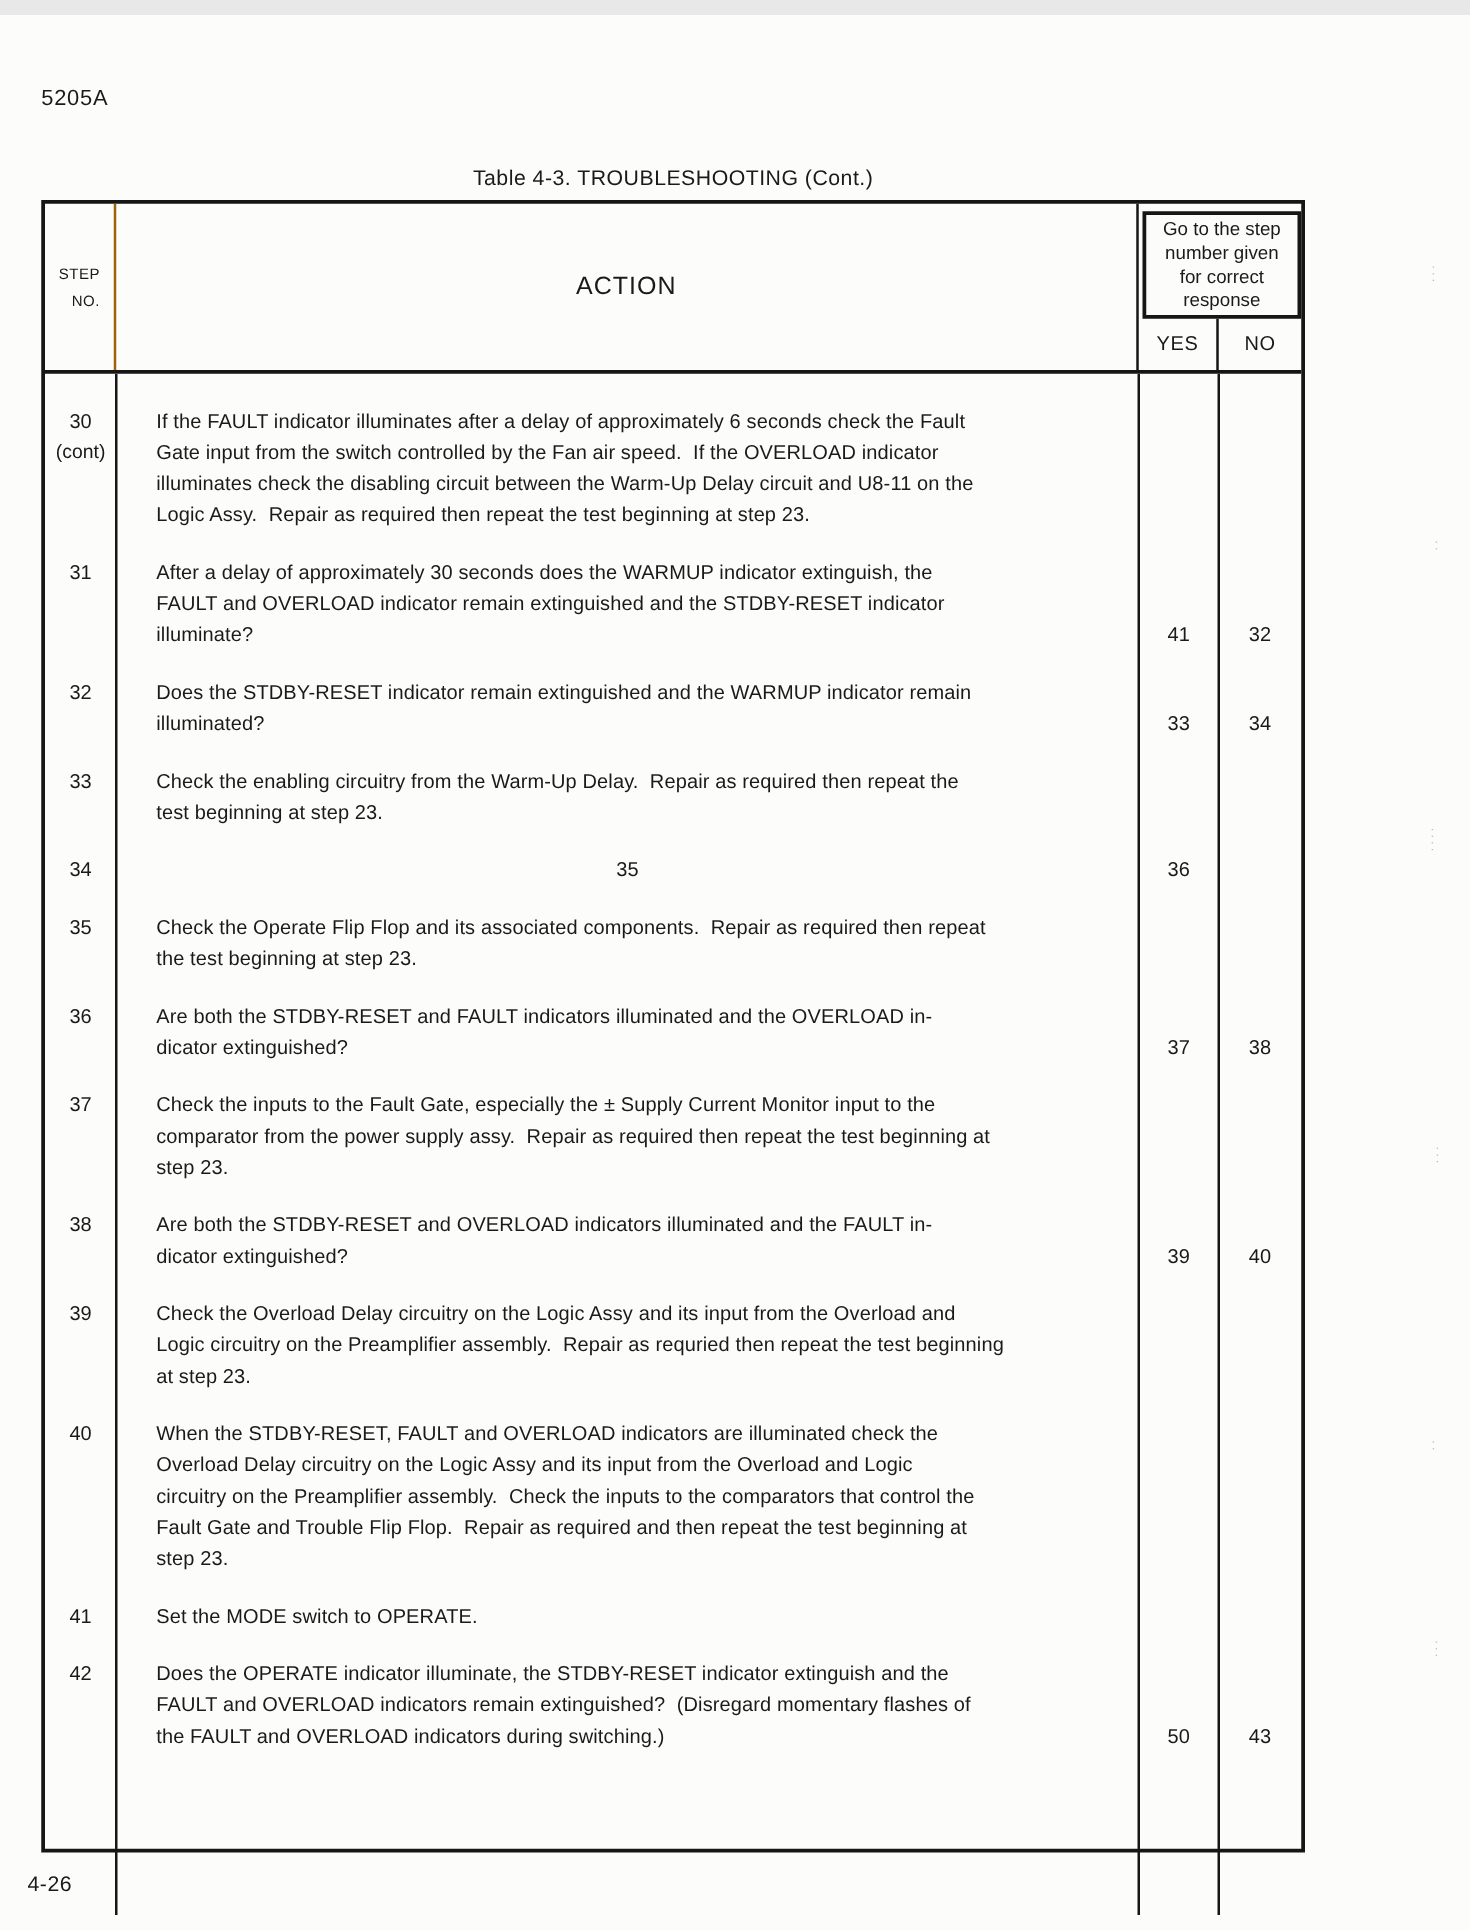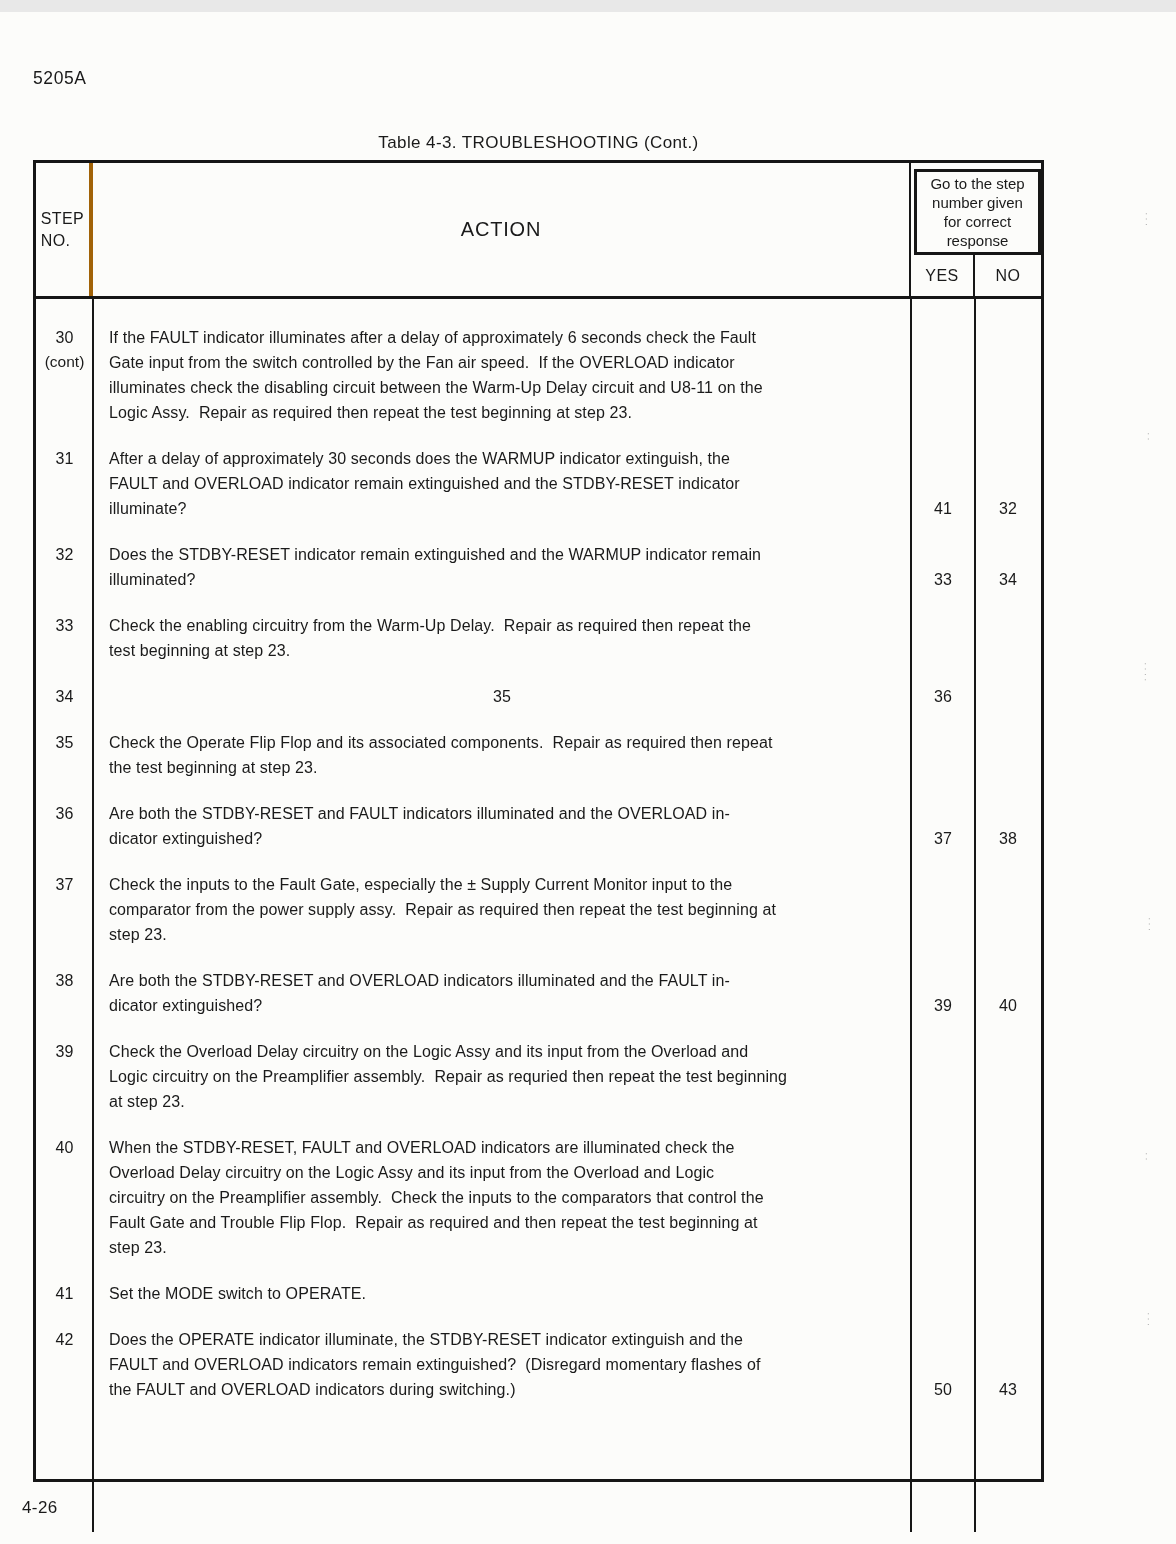--- a/index.html
+++ b/index.html
@@ -38,24 +38,24 @@
   
   .thead {
     display: grid;
     grid-template-columns: 57px 818px 64px 1fr;
     grid-template-rows: 92px 1fr;
     height: 133px;
     border-bottom: 3px solid #161616;
   }
   .th-step {
     grid-row: 1 / 3; grid-column: 1;
-    border-right: 4px solid #a16207;
-    display: flex; align-items: center; justify-content: center;
-    text-align: left;
-    font-size: 16px;
+    border-right: 2px solid #a16207;
+    display: flex; align-items: center; justify-content: center;
+    text-align: right;
+    font-size: 12px;
     line-height: 22px;
     white-space: pre-line;
     letter-spacing: 0.4px;
   }
   .th-action {
     grid-row: 1 / 3; grid-column: 2;
     border-right: 2px solid #161616;
     display: flex; align-items: center; justify-content: center;
     font-size: 20px;
     letter-spacing: 0.8px;
@@ -100,21 +100,21 @@
     grid-template-columns: 57px 818px 64px 1fr;
     margin-bottom: 21px;
   }
   .cell.step {
     text-align: center;
     font-size: 16px;
     line-height: 25px;
   }
   .step-note { display: block; font-size: 15.5px; line-height: 24px; }
   .cell.action {
-    padding-left: 16px;
+    padding-left: 32px;
     padding-right: 10px;
     font-size: 16px;
     line-height: 25px;
     white-space: pre-wrap;
     letter-spacing: 0.1px;
   }
   .cell.yes, .cell.no {
     display: flex;
     align-items: flex-end;
     justify-content: center;

